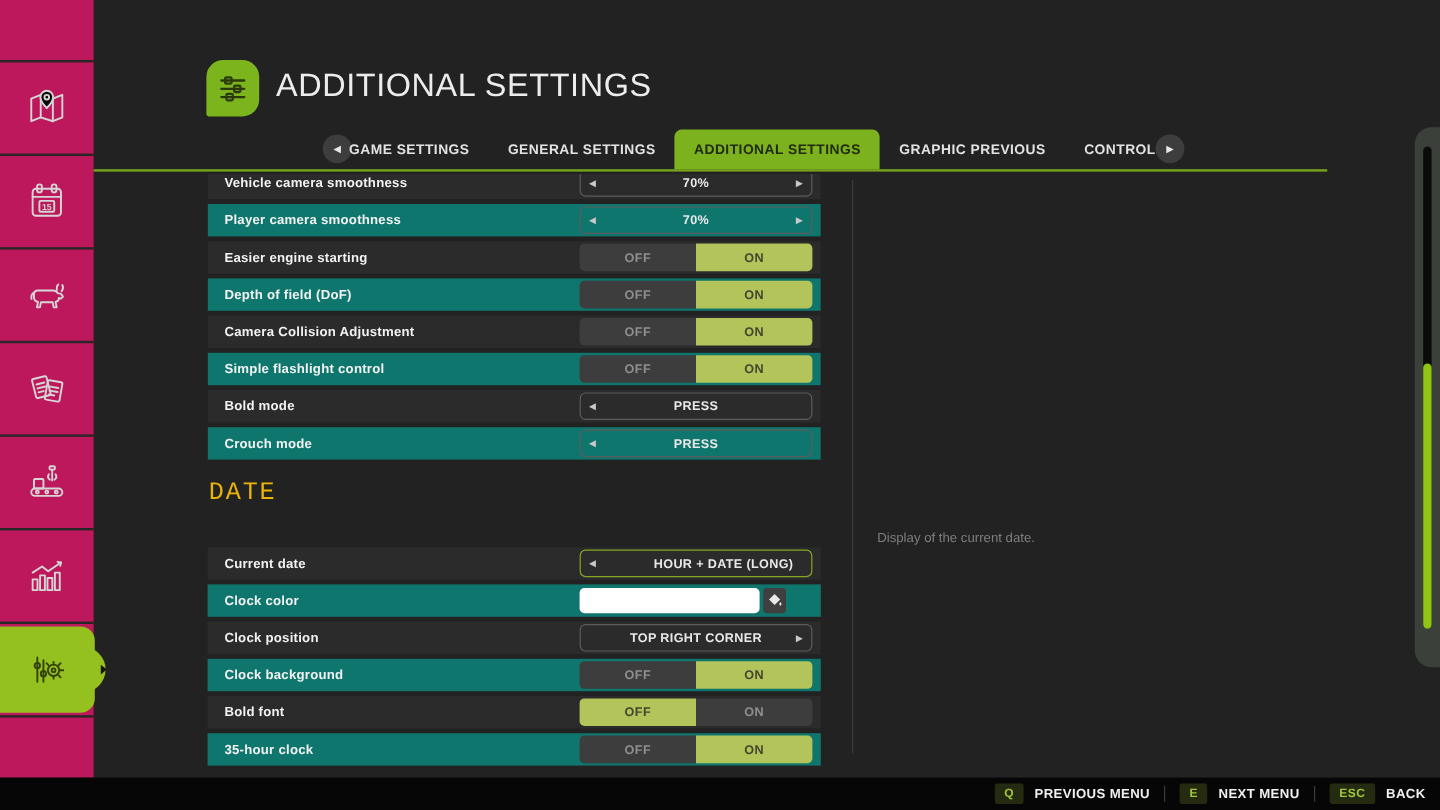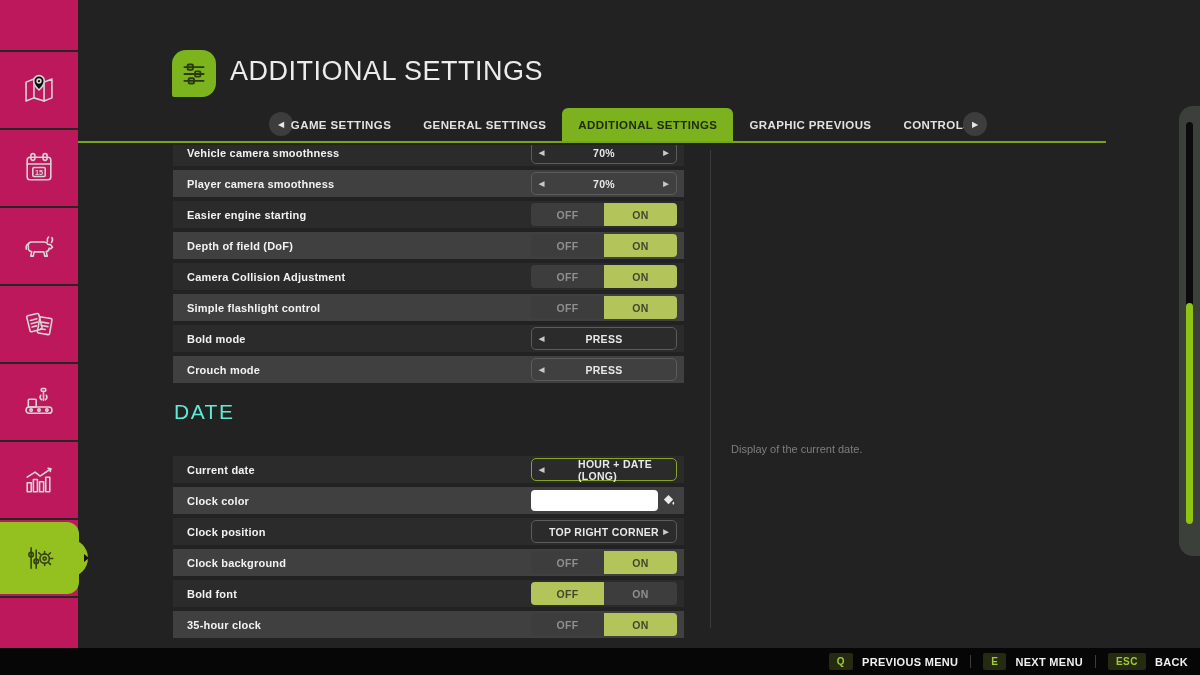--- a/index.html
+++ b/index.html
@@ -29,42 +29,42 @@
     color:#e8e8e8;font-size:8px;display:flex;align-items:center;justify-content:center;cursor:pointer;}
   .nav-circle.left{left:191px;}
   .nav-circle.right{left:885px;}
   .tab-list{position:absolute;left:228px;top:0;width:650px;height:33px;display:flex;align-items:flex-start;justify-content:center;}
   .tab{height:33px;line-height:34px;padding:0 16px;font-size:11.5px;font-weight:bold;color:#e2e2e2;
     letter-spacing:.4px;cursor:pointer;white-space:nowrap;}
   .tab.active{background:#7cb21d;color:#202a0d;border-radius:6px 6px 0 0;}
   
   .settings-list{position:absolute;left:173px;top:145px;width:511px;height:239px;overflow:hidden;}
   .date-list{position:absolute;left:173px;top:456px;width:511px;}
-  .row{height:27px;margin-bottom:4px;display:flex;align-items:center;background:#404040;}
+  .row{height:27px;margin-bottom:4px;display:flex;align-items:center;background:#0f766e;}
   .settings-list .row:nth-child(odd),.date-list .row:nth-child(odd){background:#2b2b2b;}
   .row.clipped{margin-top:-6px;}
   .row-label{margin-left:14px;font-size:11px;font-weight:bold;color:#f2f2f2;letter-spacing:.2px;}
-  .ctl{margin-left:auto;margin-right:7px;width:146px;height:23px;position:relative;box-sizing:border-box;}
+  .ctl{margin-left:auto;margin-right:7px;width:194px;height:23px;position:relative;box-sizing:border-box;}
   .boxctl{border:1px solid #5c5c5c;border-radius:5px;display:flex;align-items:center;justify-content:center;
     font-size:10.5px;font-weight:bold;color:#e8e8e8;letter-spacing:.3px;cursor:pointer;}
   .boxctl.focused{border:1.5px solid #84a623;padding-left:46px;}
   .arr{position:absolute;top:50%;transform:translateY(-50%);font-size:7px;color:#c9c9c9;}
   .arr.l{left:7px;} .arr.r{right:7px;}
   .toggle{display:flex;cursor:pointer;}
   .seg{flex:1;display:flex;align-items:center;justify-content:center;font-size:10.5px;font-weight:bold;
     background:#3d3d3d;color:#8f8f8f;letter-spacing:.4px;}
   .seg:first-child{border-radius:4px 0 0 4px;}
   .seg:last-child{border-radius:0 4px 4px 0;}
   .seg.on{background:#b2c45a;color:#45452f;}
   .colorctl{display:flex;align-items:center;cursor:pointer;}
   .swatch{width:150px;height:21px;background:#fff;border-radius:4px;}
   .swatch-btn{width:19px;height:21px;margin-left:3px;background:#3f3f3f;border-radius:3px;
     display:flex;align-items:center;justify-content:center;}
   
-  .date-title{position:absolute;left:174px;top:400px;font-size:21px;color:#5eead4;letter-spacing:1.5px;font-weight:400;}
+  .date-title{position:absolute;left:174px;top:400px;font-size:21px;color:#eab308;letter-spacing:1.5px;font-weight:400;font-family:Liberation Mono, monospace;}
   .divider{position:absolute;left:710px;top:150px;width:1px;height:478px;background:#3b3b3b;}
   .help-text{position:absolute;left:731px;top:443px;font-size:11px;color:#7e7e7e;}
   
   .scroll-wrap{position:absolute;right:0;top:106px;width:21px;height:450px;background:#3c403a;border-radius:14px 0 0 14px;}
   .scroll-track{position:absolute;left:7px;top:16px;width:7px;height:402px;background:#0b0b0b;border-radius:4px;cursor:pointer;}
   .scroll-thumb{position:absolute;left:0;top:181px;width:7px;height:221px;background:#8fc412;border-radius:4px;cursor:pointer;}
   
   .footer{position:absolute;left:0;bottom:0;width:1200px;height:27px;background:#060606;
     display:flex;align-items:center;justify-content:flex-end;box-sizing:border-box;padding-right:12px;}
   .f-item{display:flex;align-items:center;cursor:pointer;}

